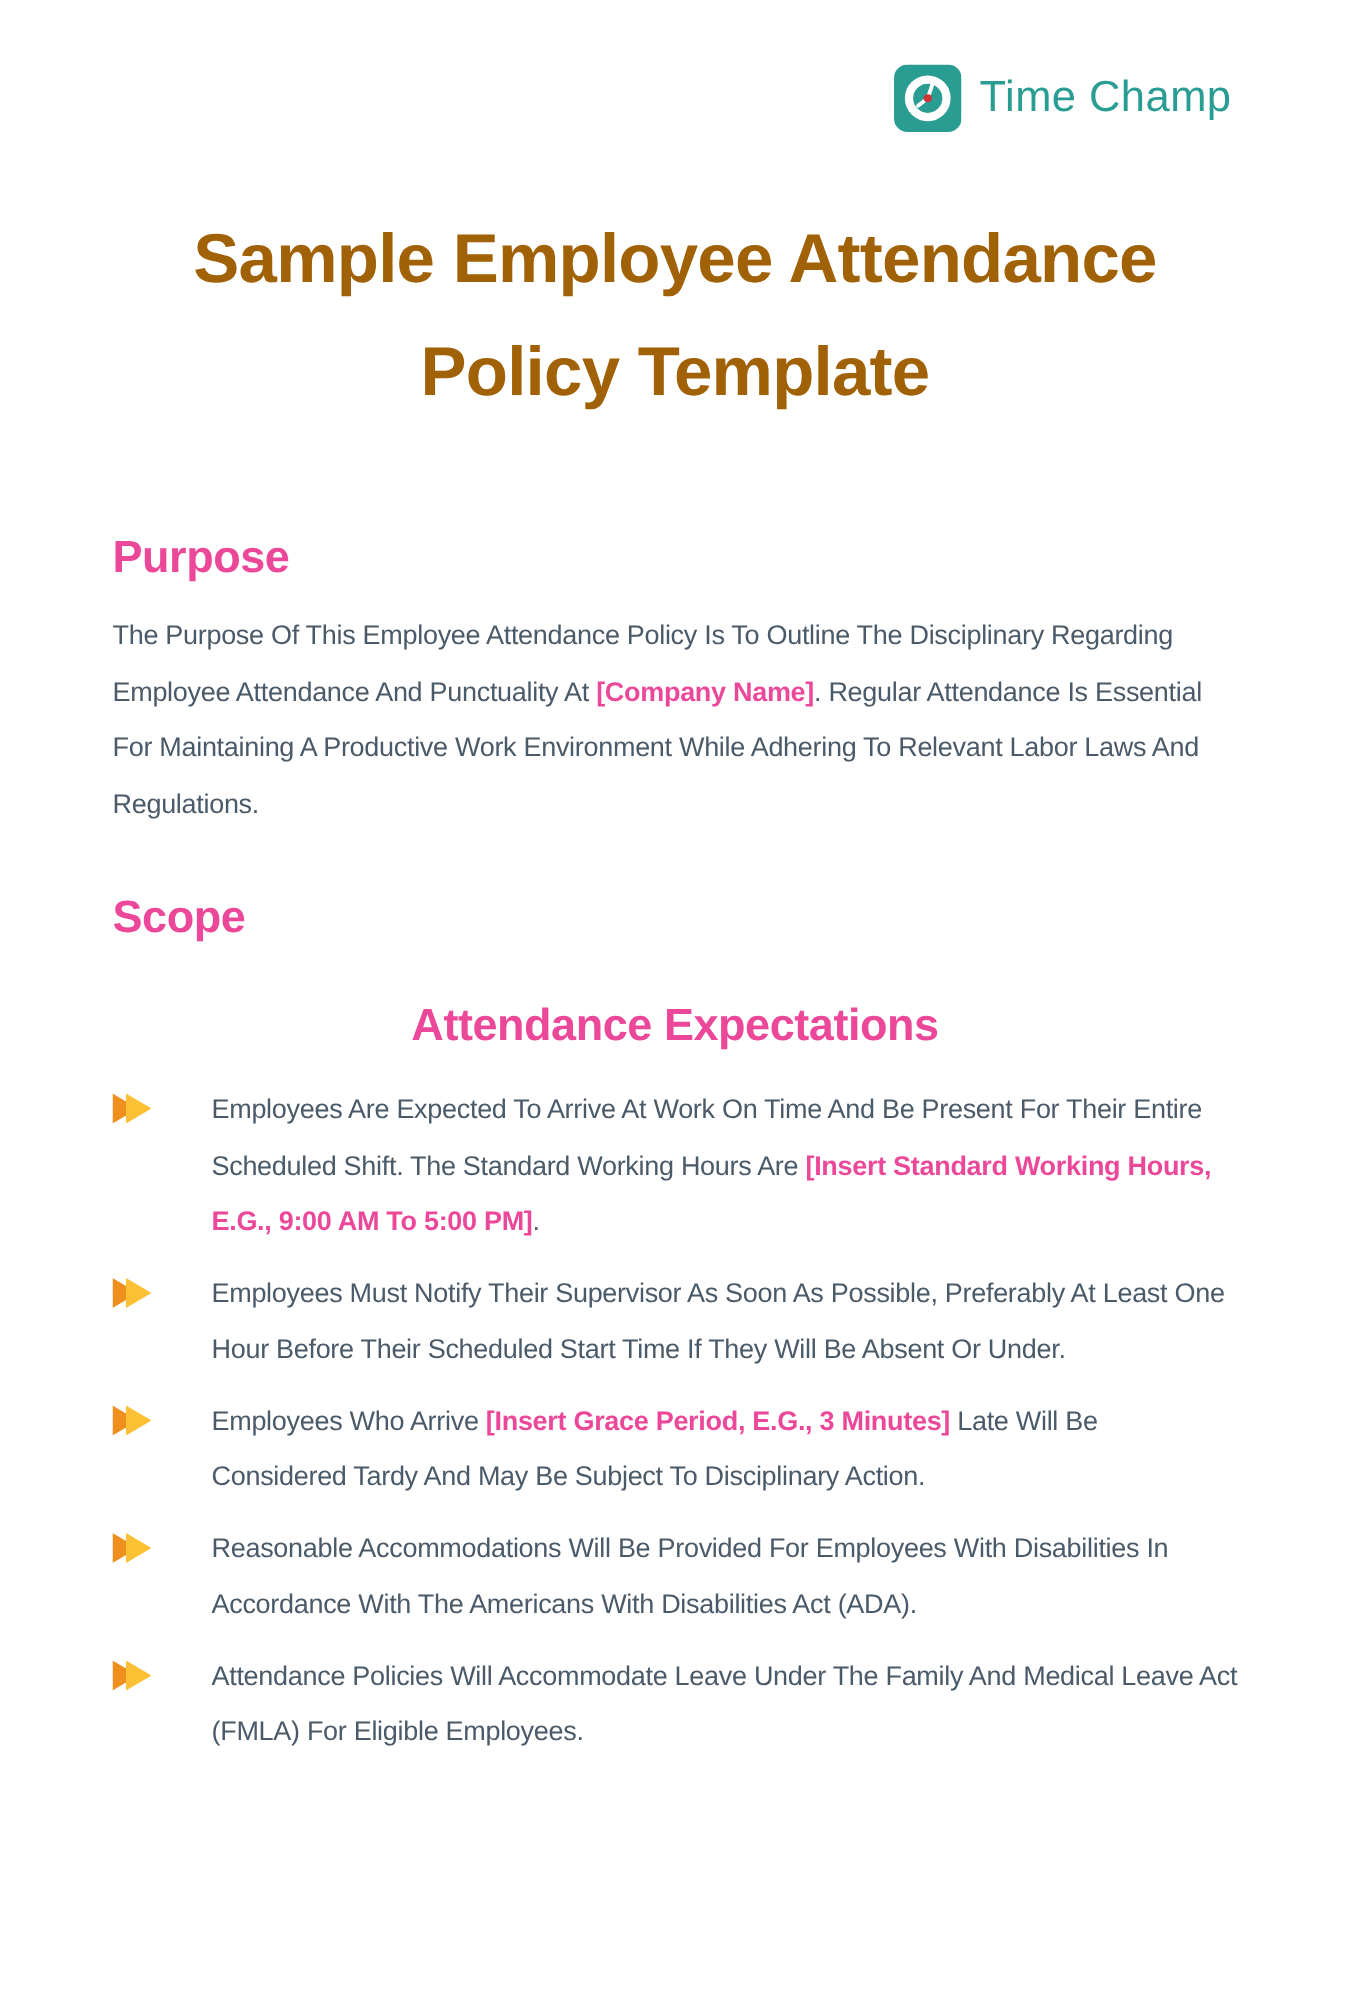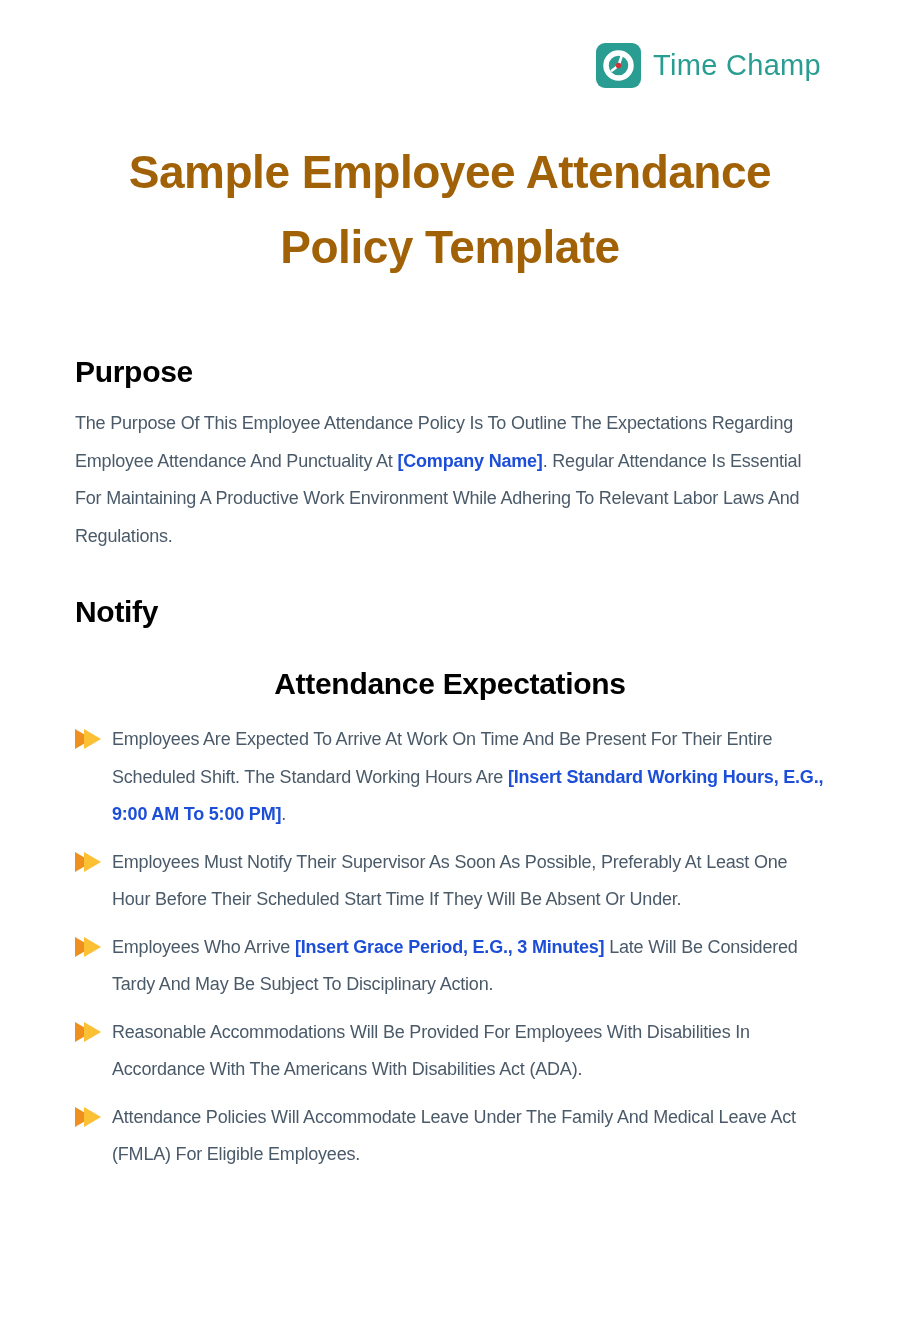--- a/index.html
+++ b/index.html
@@ -30,42 +30,42 @@
     text-align: center;
     color: #a16207;
     font-size: 46px;
     line-height: 75px;
     font-weight: 700;
     letter-spacing: -0.5px;
   }
   
   h2.sec-heading {
     margin: 0;
-    color: #000000;
+    color: #ec4899;
     font-size: 30px;
     font-weight: 700;
     letter-spacing: -0.3px;
     line-height: 34px;
   }
   .sec-purpose h2 { margin-top: 70px; }
   .sec-scope h2 { margin-top: 40px; }
   .sec-attendance h2 { margin-top: 38px; text-align: center; }
   p.body-text {
     margin: 16px 0 0 0;
     max-width: 764px;
     color: #4b5a69;
     font-size: 18px;
     letter-spacing: -0.2px;
     line-height: 37.5px;
     font-weight: 400;
   }
-  .b { font-weight: 700; color: #1d4ed8; }
+  .b { font-weight: 700; color: #ec4899; }
   
   ul.bullets { list-style: none; margin: 20px 0 0 0; padding: 0; }
-  ul.bullets li { display: flex; align-items: flex-start; margin: 0 0 10px 0; }
+  ul.bullets li { display: flex; align-items: flex-start; margin: 0 0 10px 0; gap: 29px; }
   .chev { flex: 0 0 auto; width: 26px; margin-top: 8px; margin-right: 11px; }
   .chev svg { display: block; }
   .li-text {
     margin: 0;
     color: #4b5a69;
     font-size: 18px;
     letter-spacing: -0.2px;
     line-height: 37.5px;
     font-weight: 400;
     max-width: 722px;
@@ -86,25 +86,25 @@
         <circle cx="22.5" cy="22.5" r="2.7" fill="#cf3333"></circle>
       </svg>
       <span class="logo-text">Time Champ</span>
     </div>
   </header>
 
   <h1 class="title">Sample Employee Attendance Policy Template</h1>
 
   <section class="sec-purpose">
     <h2 class="sec-heading">Purpose</h2>
-    <p class="body-text"><span>The Purpose Of This Employee Attendance Policy Is To Outline The Expectations Regarding Employee Attendance And Punctuality At </span><span class="b">[Company Name]</span><span>. Regular Attendance Is Essential For Maintaining A Productive Work Environment While Adhering To Relevant Labor Laws And Regulations.</span></p>
+    <p class="body-text"><span>The Purpose Of This Employee Attendance Policy Is To Outline The Disciplinary Regarding Employee Attendance And Punctuality At </span><span class="b">[Company Name]</span><span>. Regular Attendance Is Essential For Maintaining A Productive Work Environment While Adhering To Relevant Labor Laws And Regulations.</span></p>
   </section>
 
   <section class="sec-scope">
-    <h2 class="sec-heading">Notify</h2>
+    <h2 class="sec-heading">Scope</h2>
   </section>
 
   <section class="sec-attendance">
     <h2 class="sec-heading">Attendance Expectations</h2>
     <ul class="bullets">
 
       <li>
         <span class="chev">
           <svg viewBox="0 0 26 20" width="26" height="20" aria-hidden="true">
             <polygon points="0,0 17,10 0,20" fill="#ee8f1e"></polygon>

